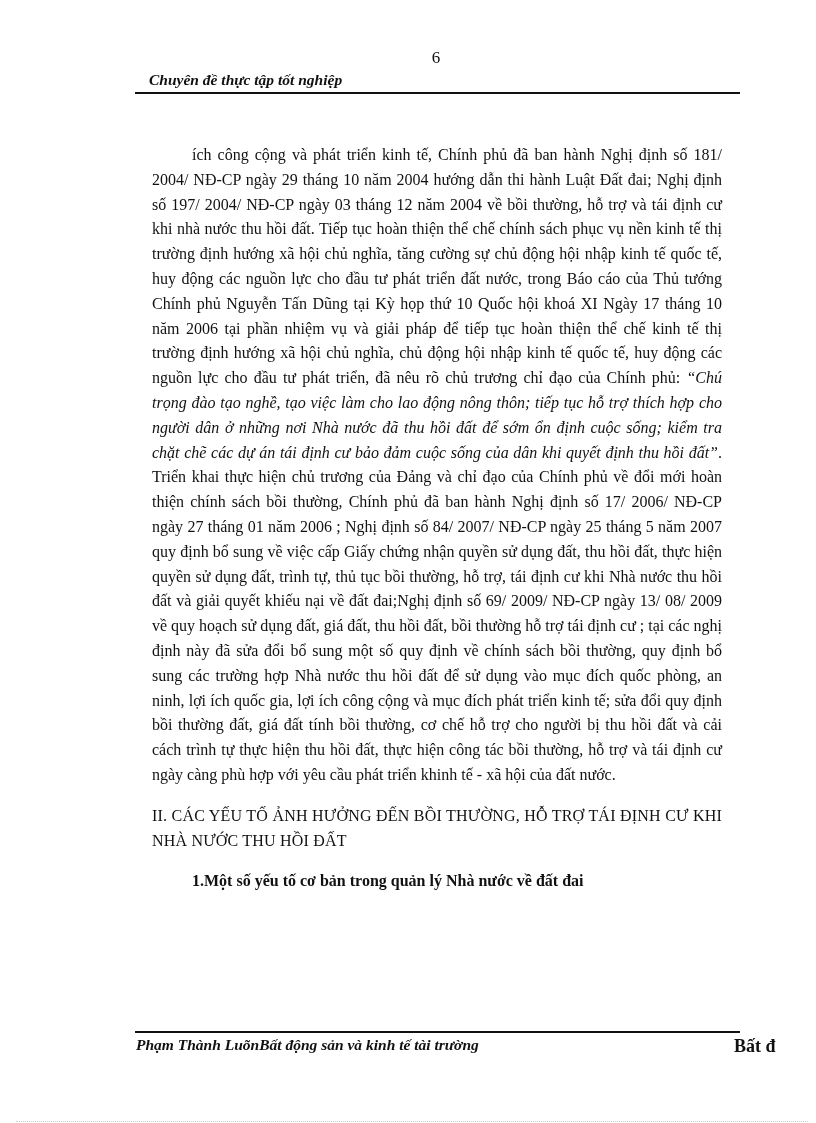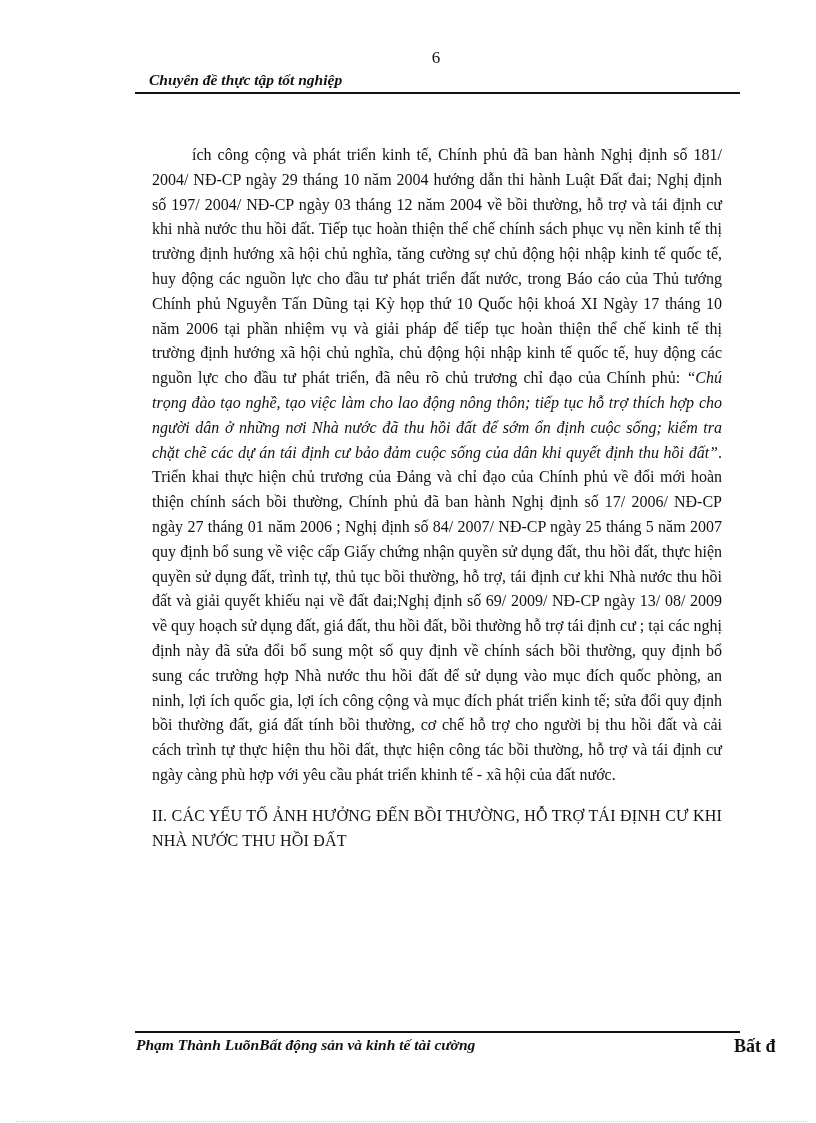--- a/index.html
+++ b/index.html
@@ -50,18 +50,19 @@
 
 <div class="page-number">6</div>
 
 <div class="header">
   <span class="left">Chuyên  đề thực tập tốt nghiệp</span>
 </div>
 
 <div class="body-text">
   <p class="indent"><span>ích công cộng và phát triển kinh tế, Chính phủ đã ban hành Nghị định số 181/ 2004/ NĐ-CP ngày 29 tháng 10 năm 2004 hướng dẫn thi hành Luật Đất đai; Nghị định số 197/ 2004/ NĐ-CP ngày  03 tháng 12 năm 2004 về bồi thường, hỗ trợ và tái định cư khi nhà nước thu hồi đất. Tiếp tục hoàn thiện thể chế chính sách phục vụ nền kinh tế thị trường định hướng xã hội chủ nghĩa, tăng cường sự chủ động hội nhập kinh tế quốc tế, huy động các nguồn lực cho đầu tư phát triển đất nước, trong Báo cáo của Thủ tướng Chính phủ Nguyễn Tấn Dũng tại Kỳ họp thứ 10 Quốc hội khoá XI Ngày 17 tháng 10 năm 2006 tại phần nhiệm vụ và giải pháp để tiếp tục hoàn thiện thể chế kinh tế thị trường định hướng xã hội chủ nghĩa, chủ động hội nhập kinh tế quốc tế, huy động các nguồn lực cho đầu tư phát triển, đã nêu rõ chủ trương chỉ đạo của Chính phủ: </span><span class="quote">“Chú trọng đào tạo nghề, tạo việc làm cho lao động nông thôn; tiếp tục hỗ trợ thích hợp cho người dân ở những nơi Nhà nước đã thu hồi đất để sớm ổn định cuộc sống; kiểm tra chặt chẽ các dự án tái định cư bảo đảm cuộc sống của dân khi quyết định thu hồi đất”</span><span>. Triển khai thực hiện chủ trương của Đảng và chỉ đạo của Chính phủ về đổi mới hoàn thiện chính sách bồi thường, Chính phủ đã ban hành Nghị định số 17/ 2006/ NĐ-CP ngày 27 tháng 01 năm 2006 ; Nghị định số 84/ 2007/ NĐ-CP ngày 25 tháng 5 năm 2007 quy định bổ sung về việc cấp Giấy chứng nhận quyền sử dụng đất, thu hồi đất, thực hiện quyền sử dụng đất, trình tự, thủ tục bồi thường, hỗ trợ, tái định cư khi Nhà nước thu hồi đất và giải quyết khiếu nại về đất đai;Nghị định số 69/ 2009/ NĐ-CP ngày 13/ 08/ 2009 về quy hoạch sử dụng đất, giá đất, thu hồi đất, bồi thường hỗ trợ tái định cư ; tại các nghị định này đã sửa đổi bổ sung một số quy định về chính sách bồi thường, quy định bổ sung các trường hợp Nhà nước thu hồi đất để sử dụng vào mục đích quốc phòng, an ninh, lợi ích quốc gia, lợi ích công cộng và mục đích phát triển kinh tế; sửa đổi quy định bồi thường đất, giá đất tính bồi thường, cơ chế hỗ trợ cho người bị thu hồi đất và cải cách trình tự thực hiện thu hồi đất, thực hiện công tác bồi thường, hỗ trợ và tái định cư ngày càng phù hợp với yêu cầu phát triển khinh tế - xã hội của đất nước.</span></p>
   <p class="h2">II. CÁC YẾU TỐ ẢNH HƯỞNG ĐẾN BỒI THƯỜNG, HỖ TRỢ TÁI ĐỊNH CƯ KHI NHÀ NƯỚC THU HỒI ĐẤT</p>
+  <p class="h3">1.Một số yếu tố cơ bản trong quản lý Nhà nước về đất đai</p>
 </div>
 
 <div class="footer-rule"></div>
-<div class="footer-left">Phạm  Thành  LuõnBất động sản và kinh tế tài cường</div>
+<div class="footer-left">Phạm  Thành  LuõnBất động sản và kinh tế tài trường</div>
 <div class="footer-right">Bất đ</div>
 <div class="dotted-bottom"></div>
 
 </body></html>

